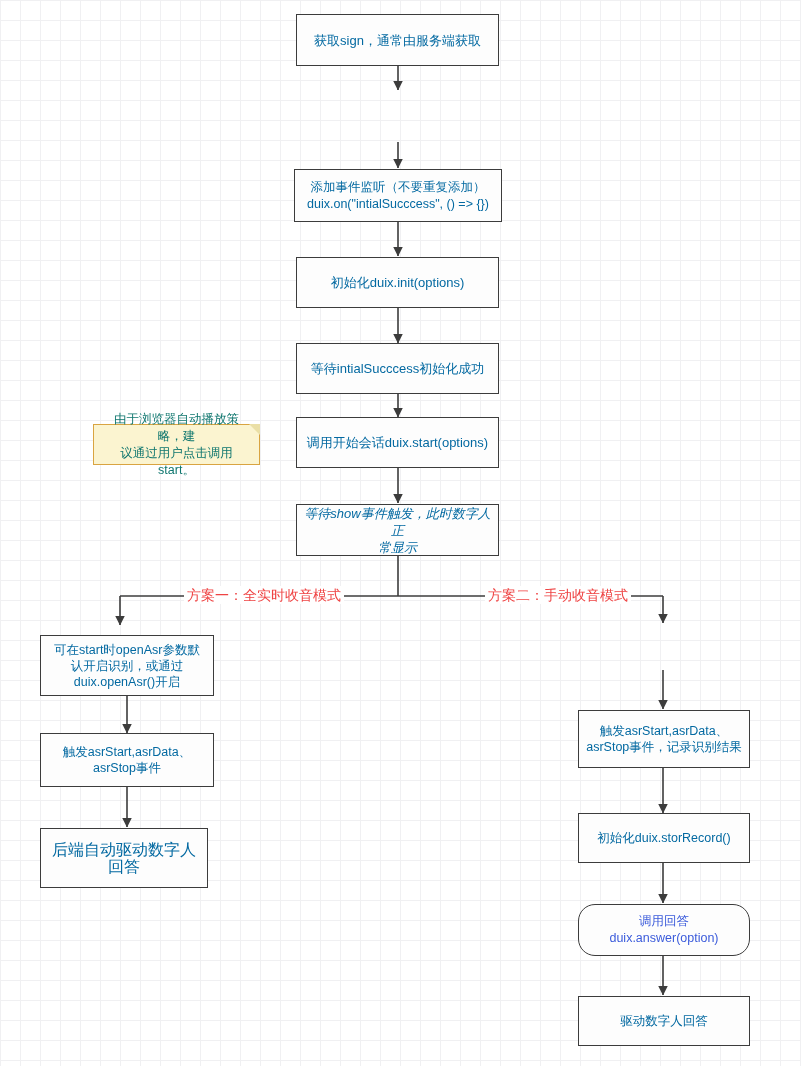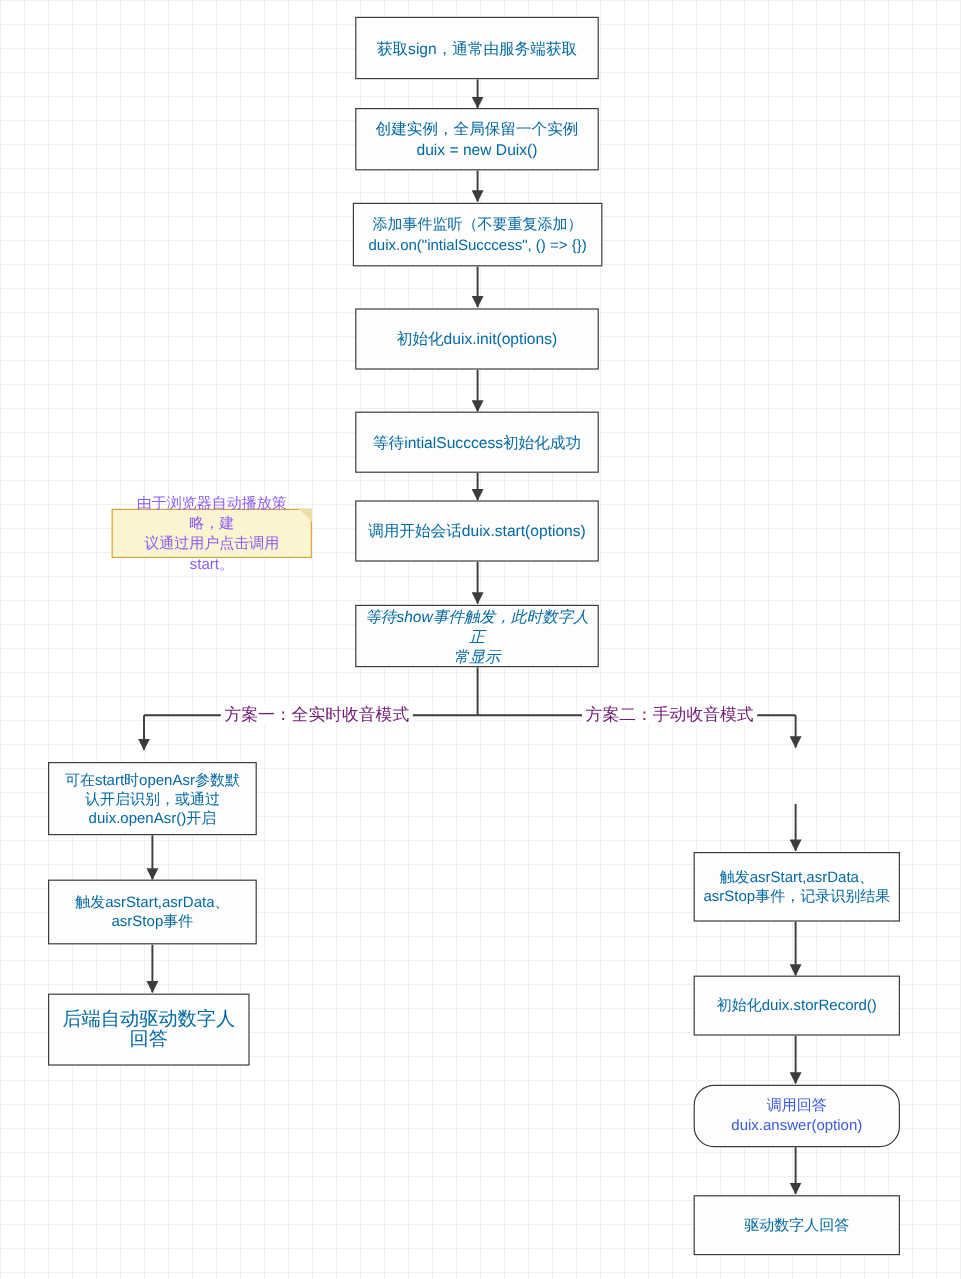--- a/index.html
+++ b/index.html
@@ -48,42 +48,42 @@
     white-space: pre-line;
   }
   .node.blue-text {
     color: #3b5bdb;
   }
   .note {
     position: absolute;
     box-sizing: border-box;
     border: 1px solid #d9a441;
     background: #fbf4d0;
-    color: #8b5cf6;
+    color: #0f766e;
     font-size: 12.5px;
     line-height: 17px;
     text-align: center;
     display: flex;
     align-items: center;
     justify-content: center;
     padding: 2px 8px;
     white-space: pre-line;
   }
   .note .fold-shade {
     position: absolute;
     right: -1px;
     top: -1px;
     width: 0;
     height: 0;
     border-left: 11px solid transparent;
     border-top: 11px solid #eadfa6;
   }
   .branch-label {
     position: absolute;
-    color: #701a75;
+    color: #ef4444;
     font-size: 14px;
     line-height: 18px;
     white-space: nowrap;
     background: #ffffff;
     padding: 0 3px;
   }
 </style>
 </head>
 <body>
 
@@ -113,22 +113,20 @@
     </g>
     <g stroke="#3c3c3c" stroke-width="1.6" fill="none">
       <path d="M 398 556 L 398 596"></path>
       <path d="M 120 596 L 398 596"></path>
       <path d="M 398 596 L 663 596"></path>
     </g>
   </svg>
 
   <div class="node" style="left:296px; top:14px; width:203px; height:52px;">获取sign，通常由服务端获取</div>
 
-  <div class="node" style="left:296px; top:90px; width:203px; height:52px;">创建实例，全局保留一个实例
-duix = new Duix()</div>
 
   <div class="node" style="left:296px; top:257px; width:203px; height:51px;">初始化duix.init(options)</div>
 
   <div class="node" style="left:294px; top:169px; width:208px; height:53px; font-size:12.5px;">添加事件监听（不要重复添加）
 duix.on("intialSucccess", () =&gt; {})</div>
 
   <div class="node" style="left:296px; top:343px; width:203px; height:51px;">等待intialSucccess初始化成功</div>
 
   <div class="node" style="left:296px; top:417px; width:203px; height:51px;">调用开始会话duix.start(options)</div>
 

